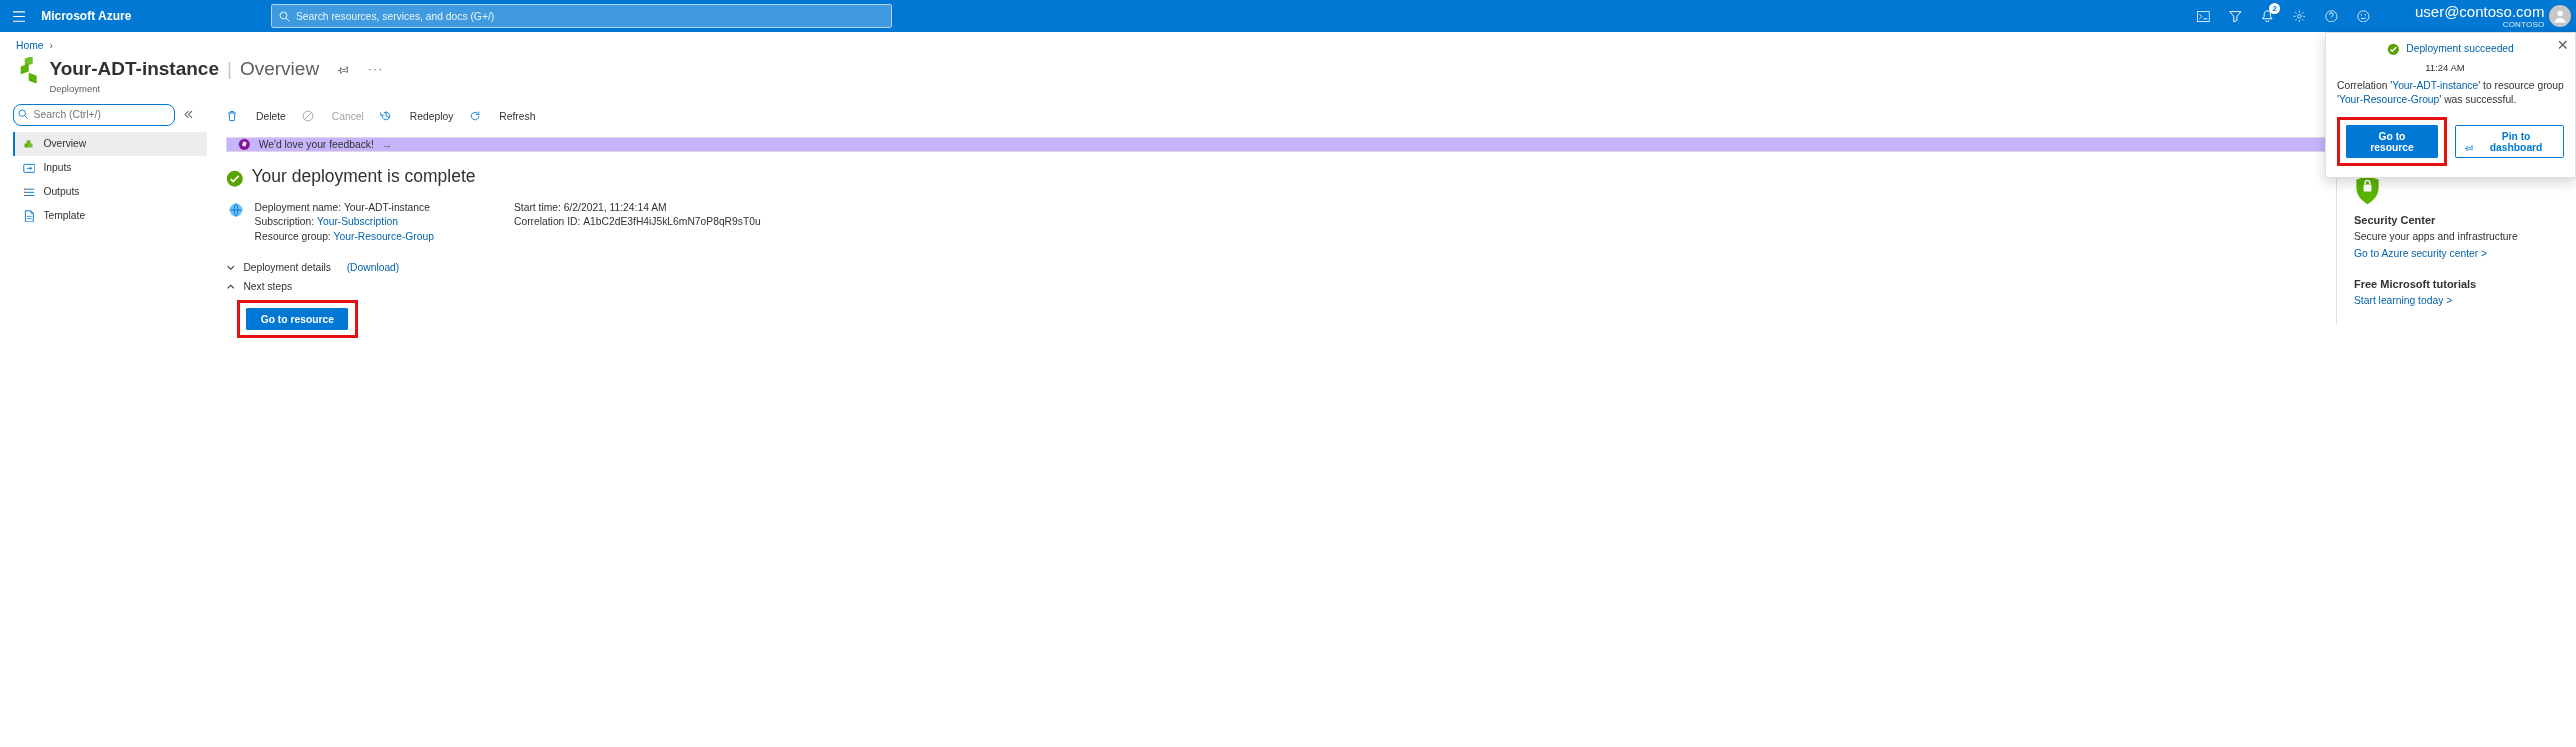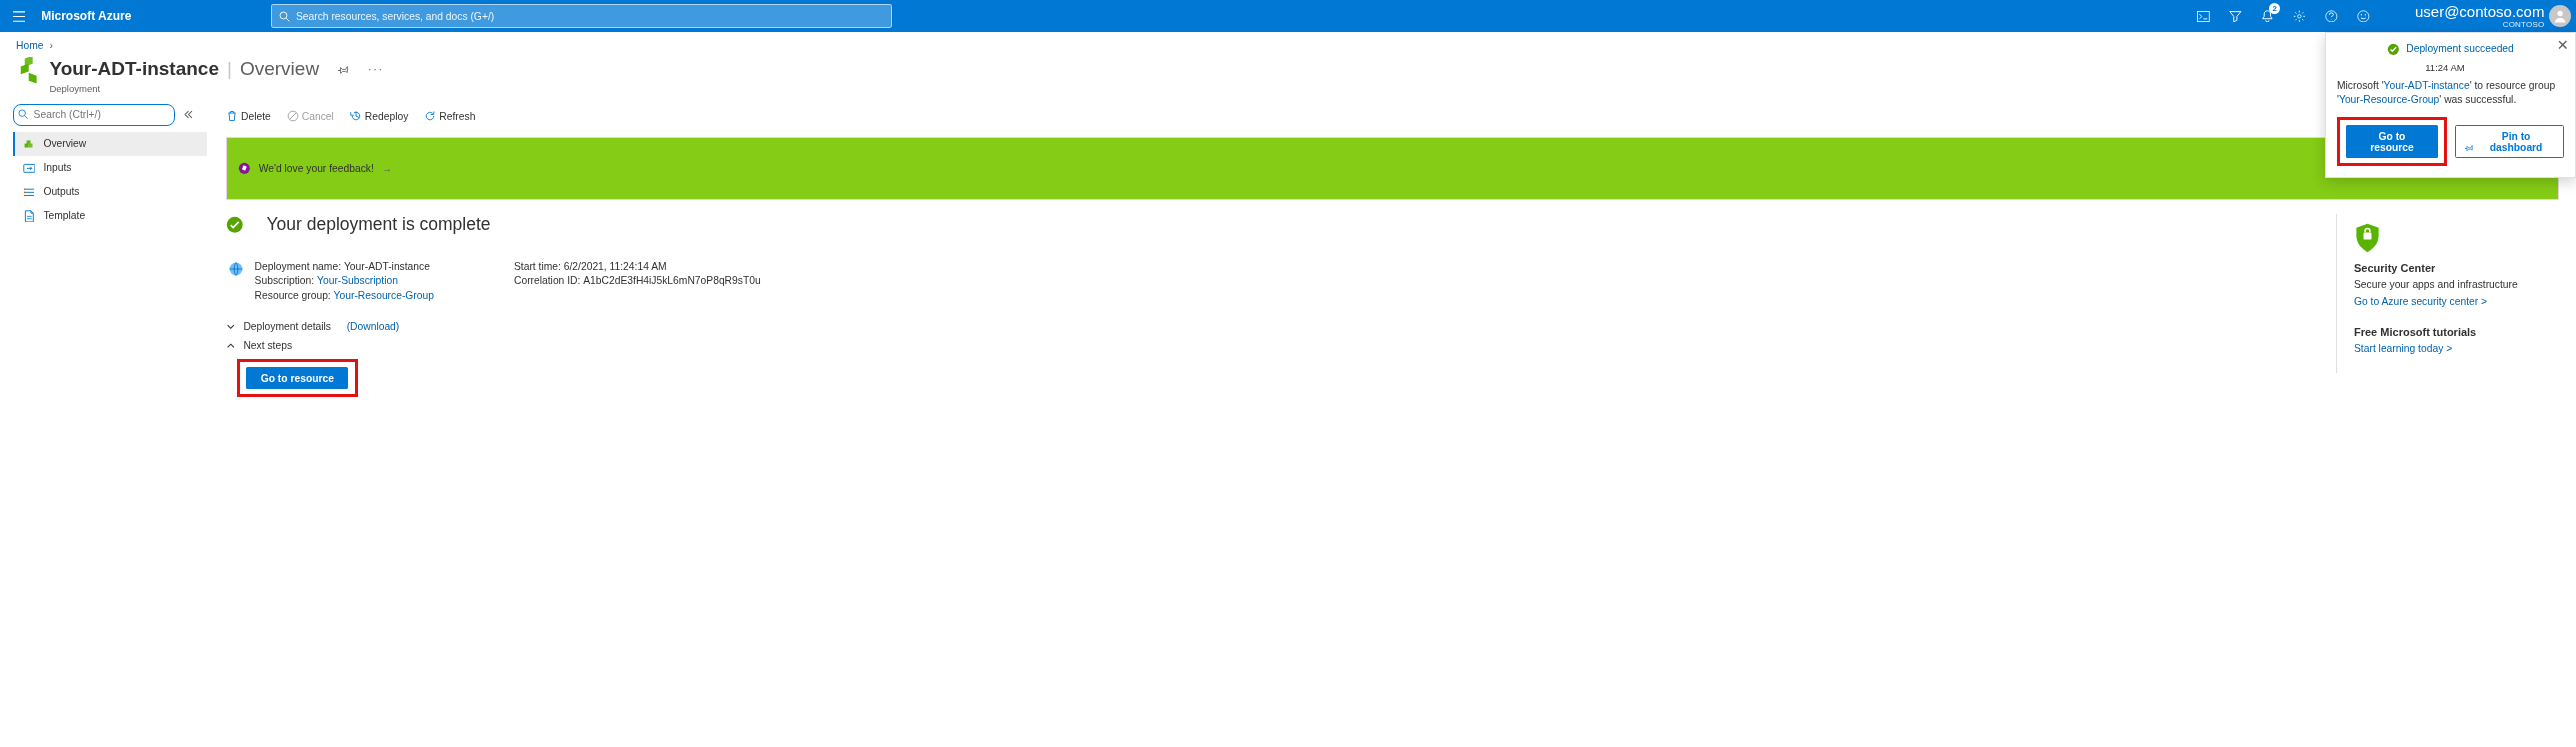--- a/index.html
+++ b/index.html
@@ -45,32 +45,32 @@
   .sidebar .side-search { display:flex; align-items:center; height:22px; border:0.8px solid #0078d4; border-radius:8px; padding:0 4.8px; width:162px; }
   .sidebar .side-search input { border:none; outline:none; font-size:10.3px; flex:1; margin-left:4.8px; }
   .sidebar .collapse-btn { color:#605e5c; cursor:pointer; padding:1.6px; }
   .sidebar .nav-item { display:flex; align-items:center; height:24px; padding:0 8px; cursor:pointer; font-size:10.3px; gap:8px; border-left:2.4px solid transparent; }
   .sidebar .nav-item.active { background:#ededed; border-left:2.4px solid #0078d4; }
   .sidebar .nav-item .nav-icon { width:12.7px; height:12.7px; display:flex; align-items:center; justify-content:center; }
 
   
   .main { flex:1; padding: 0 0 0 19px; min-width:0; }
   .cmdbar { display:flex; align-items:center; gap:16px; height:32px; }
-  .cmd { display:flex; align-items:center; gap:3px; cursor:pointer; font-size:10.3px; color:#323130; }
+  .cmd { display:flex; align-items:center; gap:18px; cursor:pointer; font-size:10.3px; color:#323130; }
   .cmd.disabled { color:#a19f9d; cursor:default;align-items:flex-end; }
   .cmd .cmd-icon { display:flex; align-items:center; justify-content:center; }
 
-  .feedback-bar { display:flex; align-items:center; gap:8px; background:#84cc16; border:0.8px solid #e6d4e6; padding:24px 11px; margin:4.8px 17.5px 14.3px 0; font-size:10.3px; }
+  .feedback-bar { display:flex; align-items:center; gap:8px; background:#c4b5fd; border:0.8px solid #e6d4e6; padding:0 11px; margin:4.8px 17.5px 14.3px 0; font-size:10.3px; }
   .feedback-bar .fb-arrow { color:#605e5c; }
 
   .content-cols { display:flex; align-items:flex-start; }
   .content-main { flex:1; min-width:0; }
   .content-right { width:223px; border-left:0.8px solid #e1dfdd; padding:8px 0 0 17.5px; flex-shrink:0; margin-right:17.5px;}
 
-  .status-row { display:flex; align-items:center; gap:23px; margin-bottom:26px; }
+  .status-row { display:flex; align-items:flex-end; gap:8px; margin-bottom:15px; }
   .status-row h2 { font-size:17.5px; font-weight:400; }
   .green-check { width:17.5px; height:17.5px; }
 
   .details-block { display:flex; gap:11px; margin:0 0 17.5px 1.6px; }
   .details-block .globe { flex-shrink:0; }
   .details-grid { display:flex; gap:80px; font-size:10.3px; }
   .dl-col .dl-row { margin-bottom:3.2px; }
   .dl-row .lbl { color:#323130; }
   .dl-row .val { color:#323130; }
   .dl-row a.val, a.link { color:#0062ad; text-decoration:none; cursor:pointer; }
@@ -180,21 +180,21 @@
     <div class="t-head-left">
       <svg width="12.7" height="12.7" viewBox="0 0 16 16">
           <circle cx="8" cy="8" r="7" fill="#57a300"></circle>
           <path d="M4.5 8.2l2.2 2.2L11.5 5.5" fill="none" stroke="#fff" stroke-width="1.8"></path>
         </svg>
       <span class="t-title">Deployment succeeded</span>
     </div>
     <span class="t-time">11:24 AM</span>
   </div>
   <div class="t-body">
-    <span>Microsoft '</span><a>Your-ADT-instance</a><span>' to resource group '</span><a>Your-Resource-Group</a><span>' was successful.</span>
+    <span>Correlation '</span><a>Your-ADT-instance</a><span>' to resource group '</span><a>Your-Resource-Group</a><span>' was successful.</span>
   </div>
   <div class="t-btns">
     <span class="red-box">
       <button class="primary-btn">Go to resource</button>
     </span>
     <button class="pin-btn">
       <svg width="9.5" height="9.5" viewBox="0 0 16 16">
           <path d="M9 1l6 6-3 1-3 3 0 4-3-3-5 5 5-5-3-3 4 0 3-3z" fill="none" stroke="#0078d4" stroke-width="1.2" transform="rotate(45 8 8)"></path>
         </svg>
       <span>Pin to dashboard</span>

